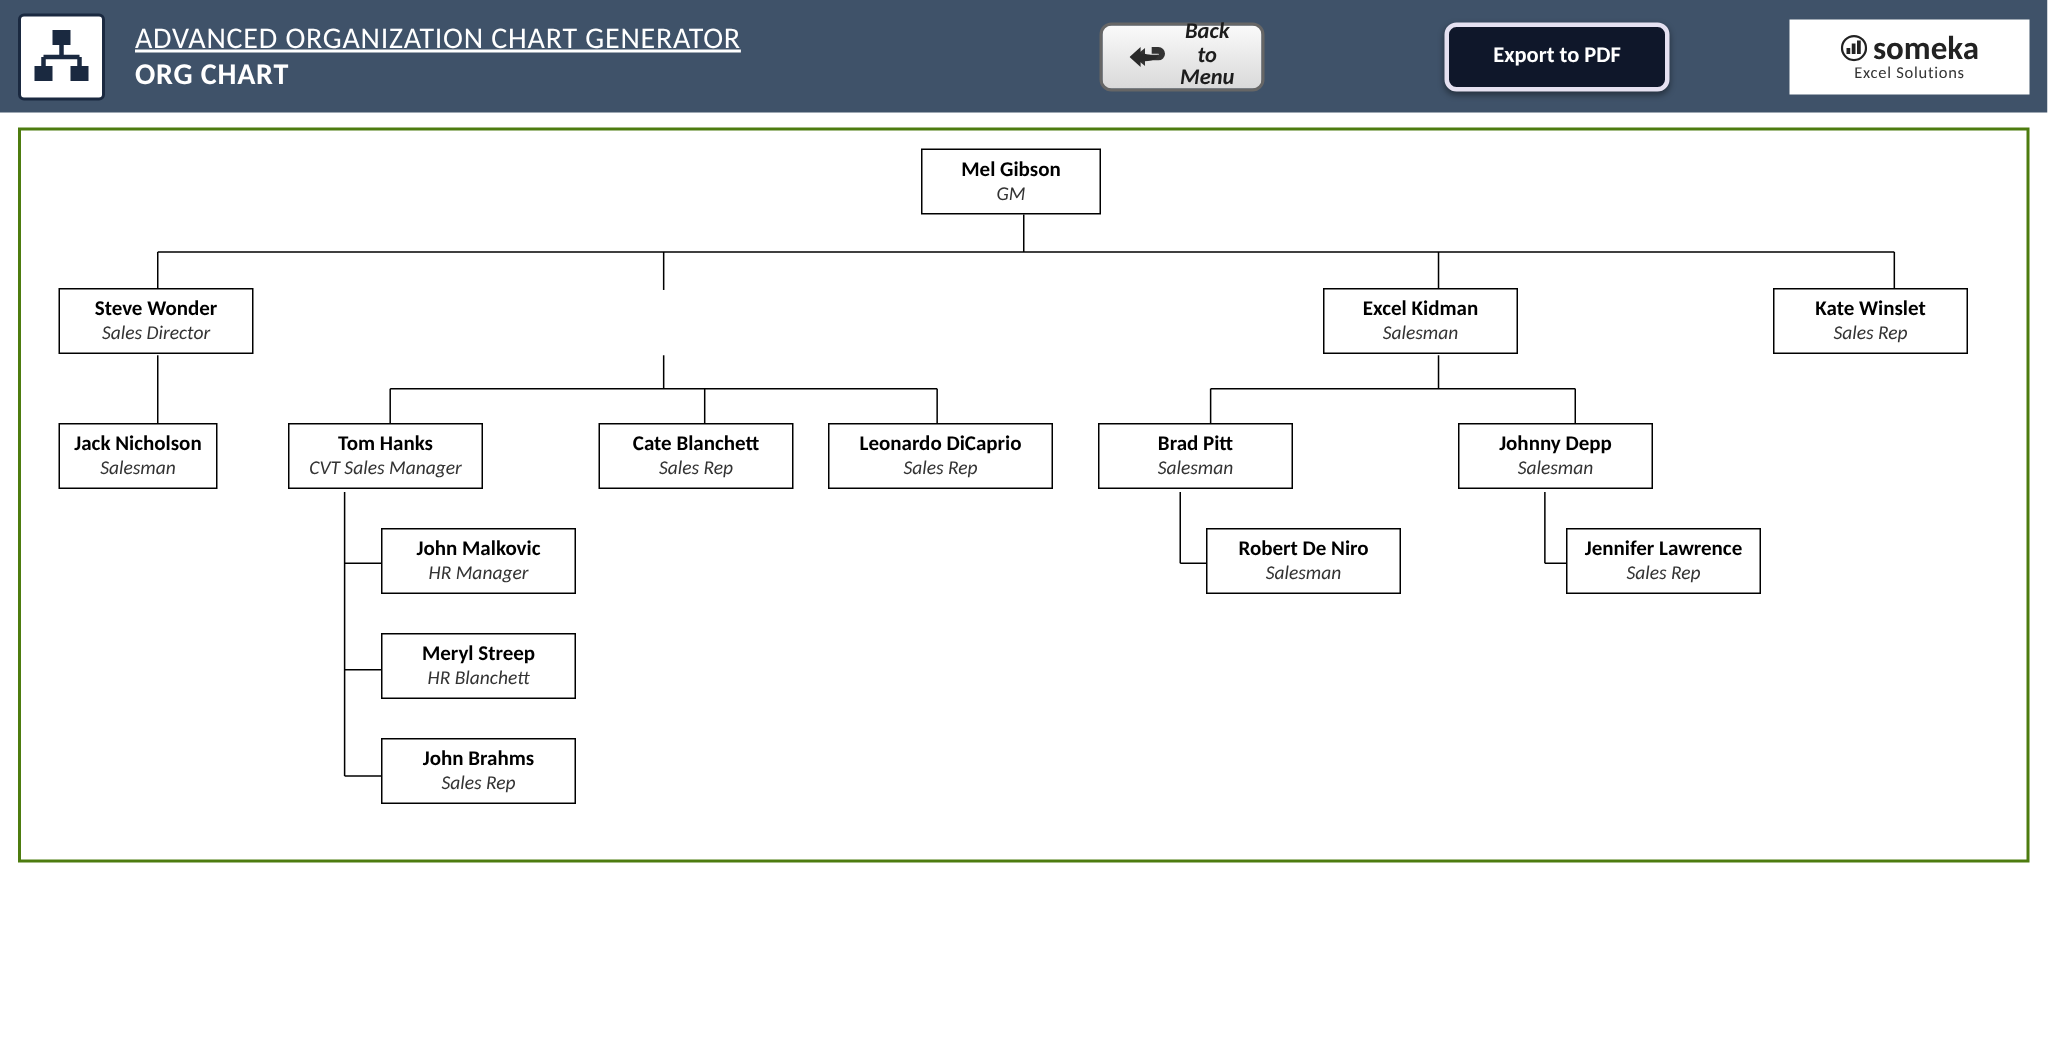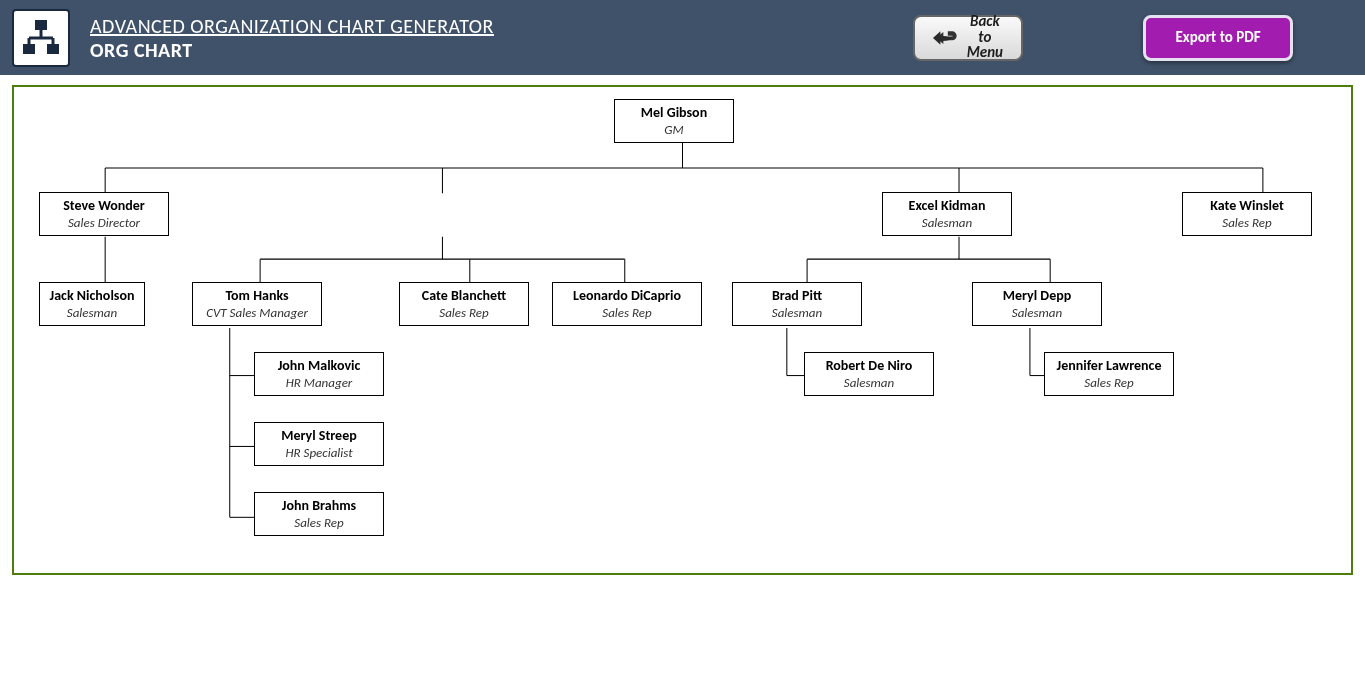--- a/index.html
+++ b/index.html
@@ -34,21 +34,21 @@
     white-space: pre-line; text-align: center; line-height: 1.05;
   }
   .btn-back {
     background: linear-gradient(#fafafa, #d9d9d9);
     border: 2px solid #666;
     color: #1d1d1d;
     width: 110px;
   }
   .btn-back .arrow { width: 30px; height: 24px; }
   .btn-export {
-    background: #a21caf;
+    background: #0f172a;
     border: 3px solid #e5e1f1;
     color: #fff;
     font-style: normal;
     width: 150px;
     box-shadow: 0 2px 4px rgba(0,0,0,0.4);
   }
   .brand {
     background: #fff; width: 160px; height: 50px;
     display: flex; align-items: center; justify-content: center;
     font-weight: bold; color: #222; font-size: 22px;
@@ -101,20 +101,32 @@
       <path d="M 10 3 L 0 12 L 10 21 L 10 16 C 20 16 26 15 26 8 C 26 14 20 9 10 9 Z" fill="#2a2a2a"></path>
     </svg>
     <span>Back to
 Menu</span>
   </div>
   <div style="width:80px"></div>
   <div class="btn btn-export">
     <span>Export to PDF</span>
   </div>
   <div style="width:40px"></div>
+  <div class="brand">
+    <div style="display:flex;align-items:center;gap:4px;">
+      <svg width="18" height="18" viewBox="0 0 18 18">
+        <circle cx="9" cy="9" r="8" fill="none" stroke="#222" stroke-width="1.5"></circle>
+        <rect x="4" y="9" width="2.5" height="4" fill="#222"></rect>
+        <rect x="7.5" y="6" width="2.5" height="7" fill="#222"></rect>
+        <rect x="11" y="4" width="2.5" height="9" fill="#222"></rect>
+      </svg>
+      <span>someka</span>
+    </div>
+    <small>Excel Solutions</small>
+  </div>
 </div>
 
 <div class="chart-wrap">
 
   <svg class="lines" viewBox="0 0 1320 480" preserveAspectRatio="none">
 
     <line x1="660" y1="55" x2="660" y2="80"></line>
 
     <line x1="90" y1="80" x2="1233" y2="80"></line>
 
@@ -180,31 +192,31 @@
   </div>
   <div class="node" style="left:538px; top:195px; width:150px;">
     <div class="name">Leonardo DiCaprio</div>
     <div class="role">Sales Rep</div>
   </div>
   <div class="node" style="left:718px; top:195px; width:130px;">
     <div class="name">Brad Pitt</div>
     <div class="role">Salesman</div>
   </div>
   <div class="node" style="left:958px; top:195px; width:130px;">
-    <div class="name">Meryl Depp</div>
+    <div class="name">Johnny Depp</div>
     <div class="role">Salesman</div>
   </div>
 
   <div class="node" style="left:240px; top:265px; width:130px;">
     <div class="name">John Malkovic</div>
     <div class="role">HR Manager</div>
   </div>
   <div class="node" style="left:240px; top:335px; width:130px;">
     <div class="name">Meryl Streep</div>
-    <div class="role">HR Specialist</div>
+    <div class="role">HR Blanchett</div>
   </div>
   <div class="node" style="left:240px; top:405px; width:130px;">
     <div class="name">John Brahms</div>
     <div class="role">Sales Rep</div>
   </div>
   <div class="node" style="left:790px; top:265px; width:130px;">
     <div class="name">Robert De Niro</div>
     <div class="role">Salesman</div>
   </div>
   <div class="node" style="left:1030px; top:265px; width:130px;">

